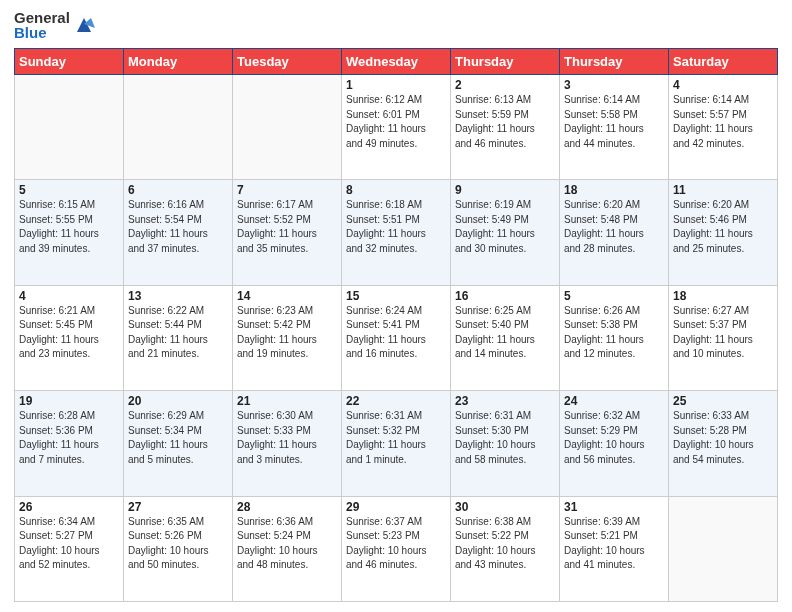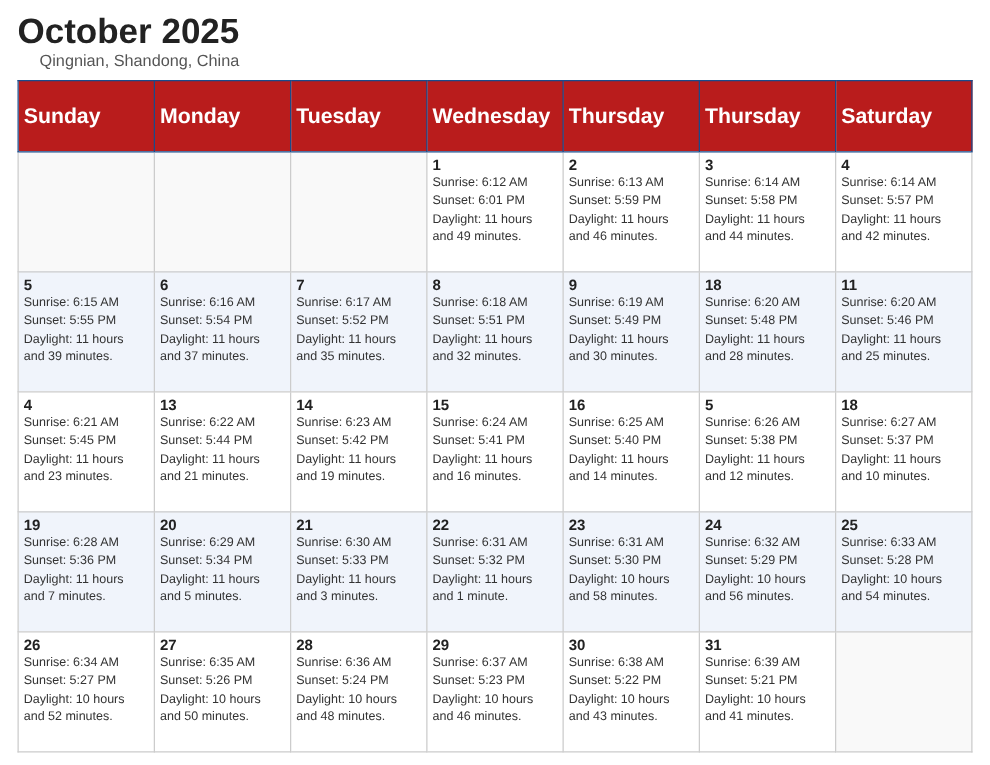--- a/index.html
+++ b/index.html
@@ -65,25 +65,25 @@
       border: 1px solid #ccc;
       border-collapse: collapse;
       width: 100%;
     }
     table {
       width: 100%;
       border-collapse: collapse;
       table-layout: fixed;
     }
     thead th {
-      background-color: #b91c1c;
+      background-color: #ef4444;
       color: #fff;
-      font-size: 17px;
-      font-weight: bold;
-      padding: 18px 4px;
+      font-size: 13px;
+      font-weight: bold;
+      padding: 5px 4px;
       text-align: left;
       border: 1px solid #1a4a8a;
     }
     tbody td {
       vertical-align: top;
       border: 1px solid #ccc;
       padding: 3px 4px;
       height: 82px;
       width: calc(100% / 7);
     }
@@ -107,23 +107,29 @@
     }
     .empty {
       background-color: #f9f9f9 !important;
     }
   </style>
 </head>
 <body>
 
 <div class="page">
   <div class="header">
-    <div class="title-block">
-      <div class="month-title">October 2025</div>
-      <div class="location">Qingnian, Shandong, China</div>
+    <div class="logo">
+      <div class="logo-text">
+        <span class="logo-general">General</span>
+        <span class="logo-blue">Blue</span>
+      </div>
+      <svg class="logo-icon" viewBox="0 0 22 22">
+        <polygon points="4,18 11,4 18,18" fill="#2255a4"></polygon>
+        <polygon points="11,10 18,4 22,14" fill="#4a90d9"></polygon>
+      </svg>
     </div>
   </div>
 
   <table class="calendar">
     <thead>
       <tr>
         <th>Sunday</th>
         <th>Monday</th>
         <th>Tuesday</th>
         <th>Wednesday</th>

